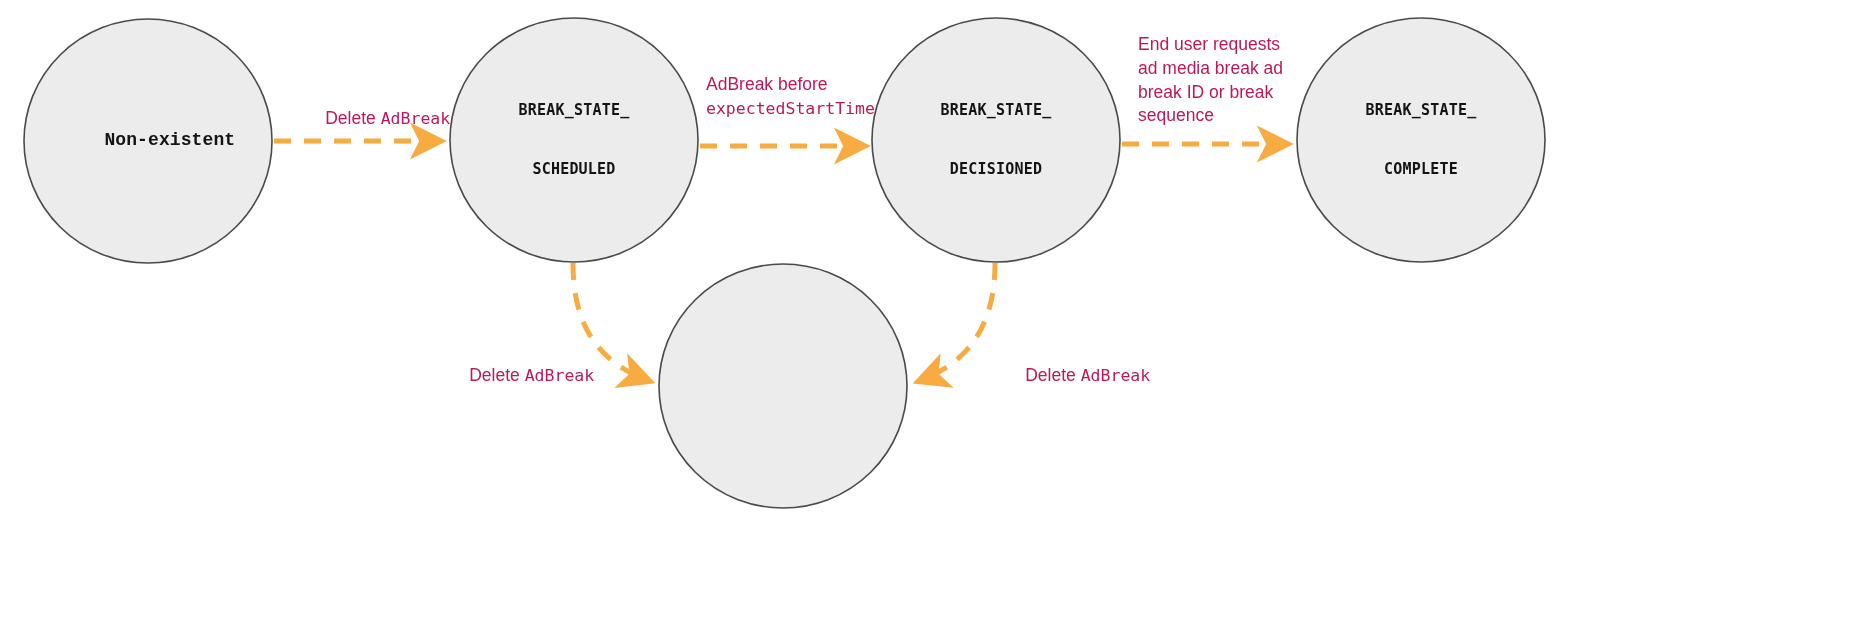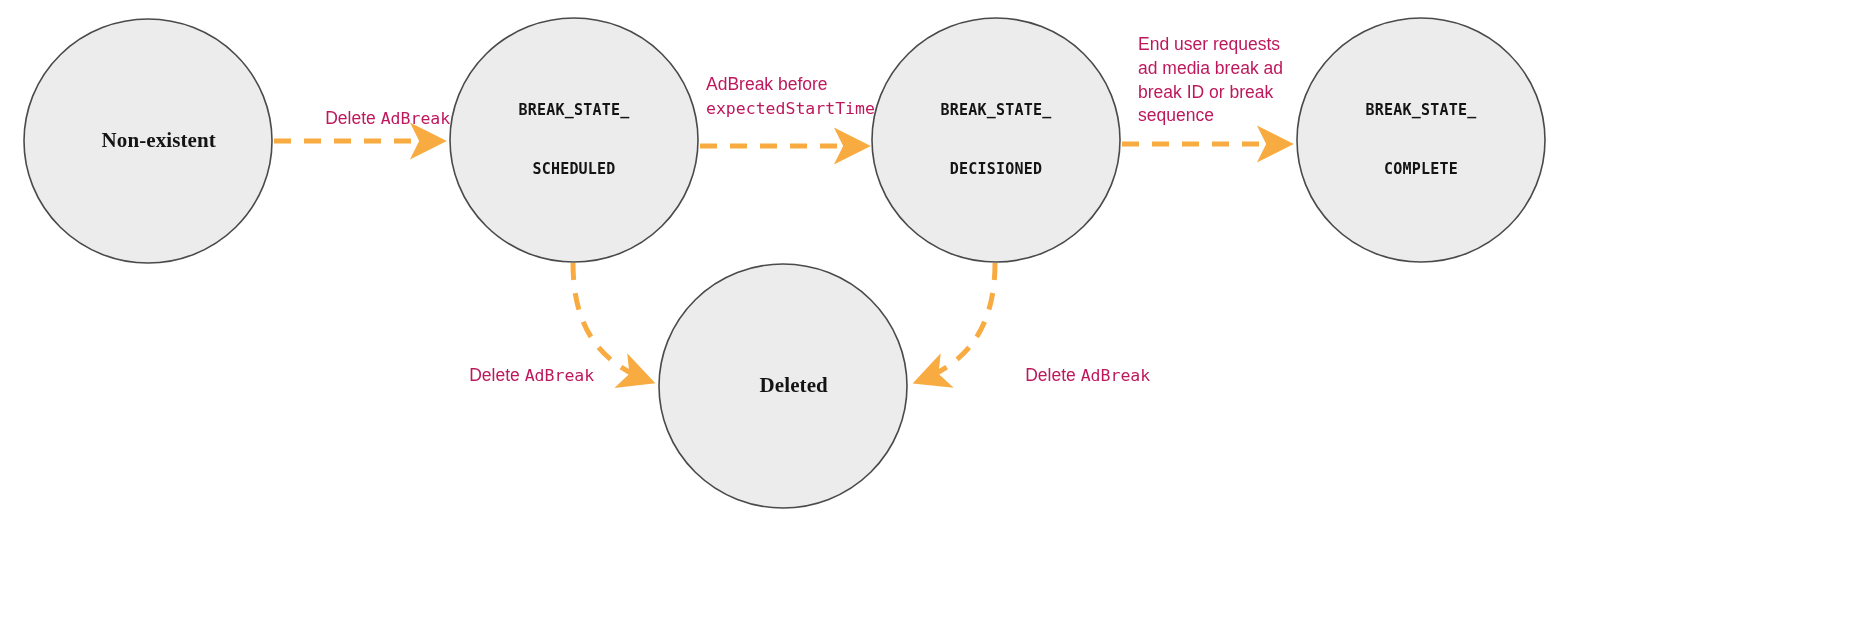--- a/index.html
+++ b/index.html
@@ -35,23 +35,23 @@
   .node-label {
     position: absolute;
     text-align: center;
     line-height: 1.32;
     color: #141414;
     pointer-events: none;
     transform: translate(-50%, -50%);
     white-space: pre;
   }
   .node-label.sans {
-    font-family: Liberation Serif, serif;
+    font-family: Liberation Mono, monospace;
     font-weight: bold;
-    font-size: 21px;
+    font-size: 18px;
     letter-spacing: 0.1px;
   }
   .node-label.mono {
     font-family: "DejaVu Sans Mono", "Liberation Mono", monospace;
     font-weight: bold;
     font-size: 15px;
     letter-spacing: 0.2px;
   }
   .edge-label {
     position: absolute;
@@ -116,23 +116,20 @@
   <div class="node-label mono" style="left:996px; top:140px;">
     <span class="ln" style="display:block">BREAK_STATE_</span>
     <span class="ln" style="display:block">DECISIONED</span>
   </div>
 
   <div class="node-label mono" style="left:1421px; top:140px;">
     <span class="ln" style="display:block">BREAK_STATE_</span>
     <span class="ln" style="display:block">COMPLETE</span>
   </div>
 
-  <div class="node-label sans" style="left:783px; top:386px;">
-    <span>Deleted</span>
-  </div>
 
   <div class="edge-label align-left lbl-create">
     <span class="ln">
       <span class="sans">Delete </span><span class="mono">AdBreak</span>
     </span>
   </div>
 
   <div class="edge-label align-left lbl-shortly">
     <span class="ln"><span class="sans">AdBreak before</span></span>
     <span class="ln"><span class="mono">expectedStartTime</span></span>

